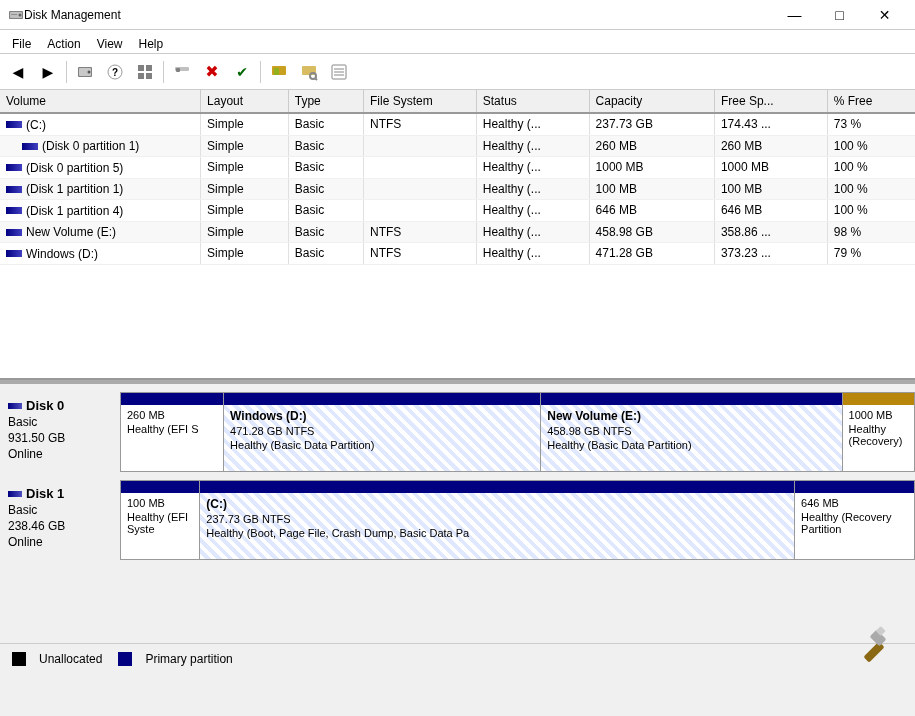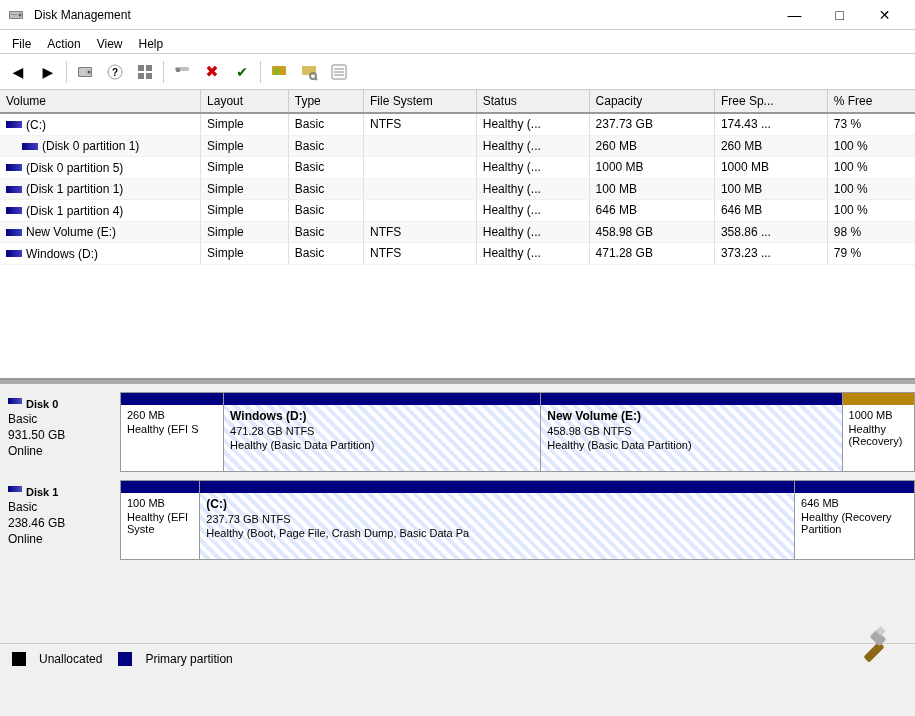--- a/index.html
+++ b/index.html
@@ -8,21 +8,21 @@
     
     .title-bar {
       background: #fff;
       display: flex;
       align-items: center;
       height: 30px;
       padding: 0 8px;
       border-bottom: 1px solid #ccc;
       justify-content: space-between;
     }
-    .title-bar-left { display: flex; align-items: center; gap: 10px; }
+    .title-bar-left { display: flex; align-items: center; gap: 0; }
     .title-bar-title { font-size: 12px; color: #000; }
     .title-bar-controls { display: flex; gap: 0; }
     .title-bar-btn {
       width: 45px; height: 30px;
       border: none; background: transparent;
       cursor: pointer; font-size: 14px;
       display: flex; align-items: center; justify-content: center;
     }
 
     
@@ -110,21 +110,21 @@
     .disk-label {
       width: 120px;
       min-width: 120px;
       padding: 6px 8px;
       font-size: 12px;
       display: flex;
       flex-direction: column;
       gap: 2px;
       background: #f0f0f0;
     }
-    .disk-label-name { font-weight: bold; font-size: 11px; display: flex; gap: 4px; }
+    .disk-label-name { font-weight: bold; font-size: 13px; display: flex; align-items: center; gap: 4px; }
 
     .disk-partitions {
       flex: 1;
       display: flex;
       border: 1px solid #999;
       background: #fff;
       overflow: hidden;
     }
 
     .partition {

